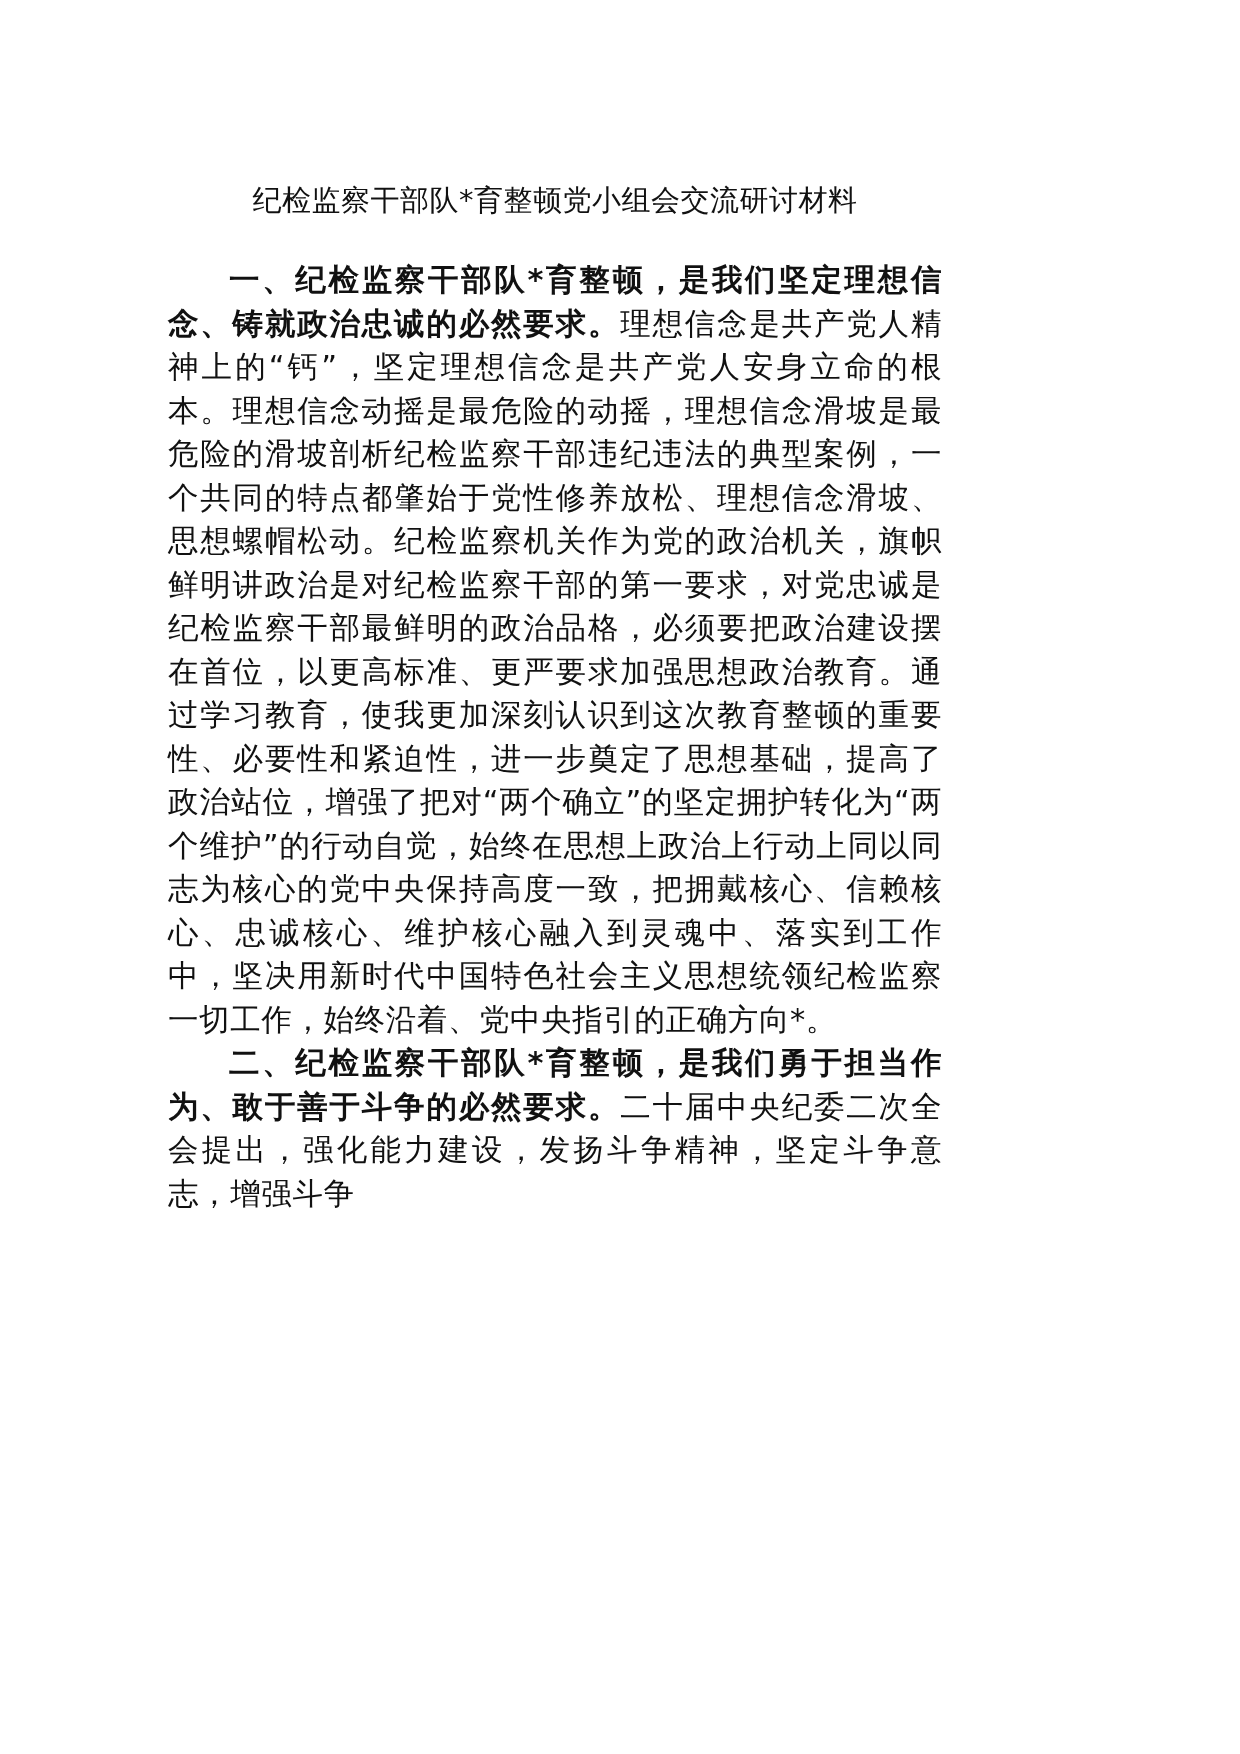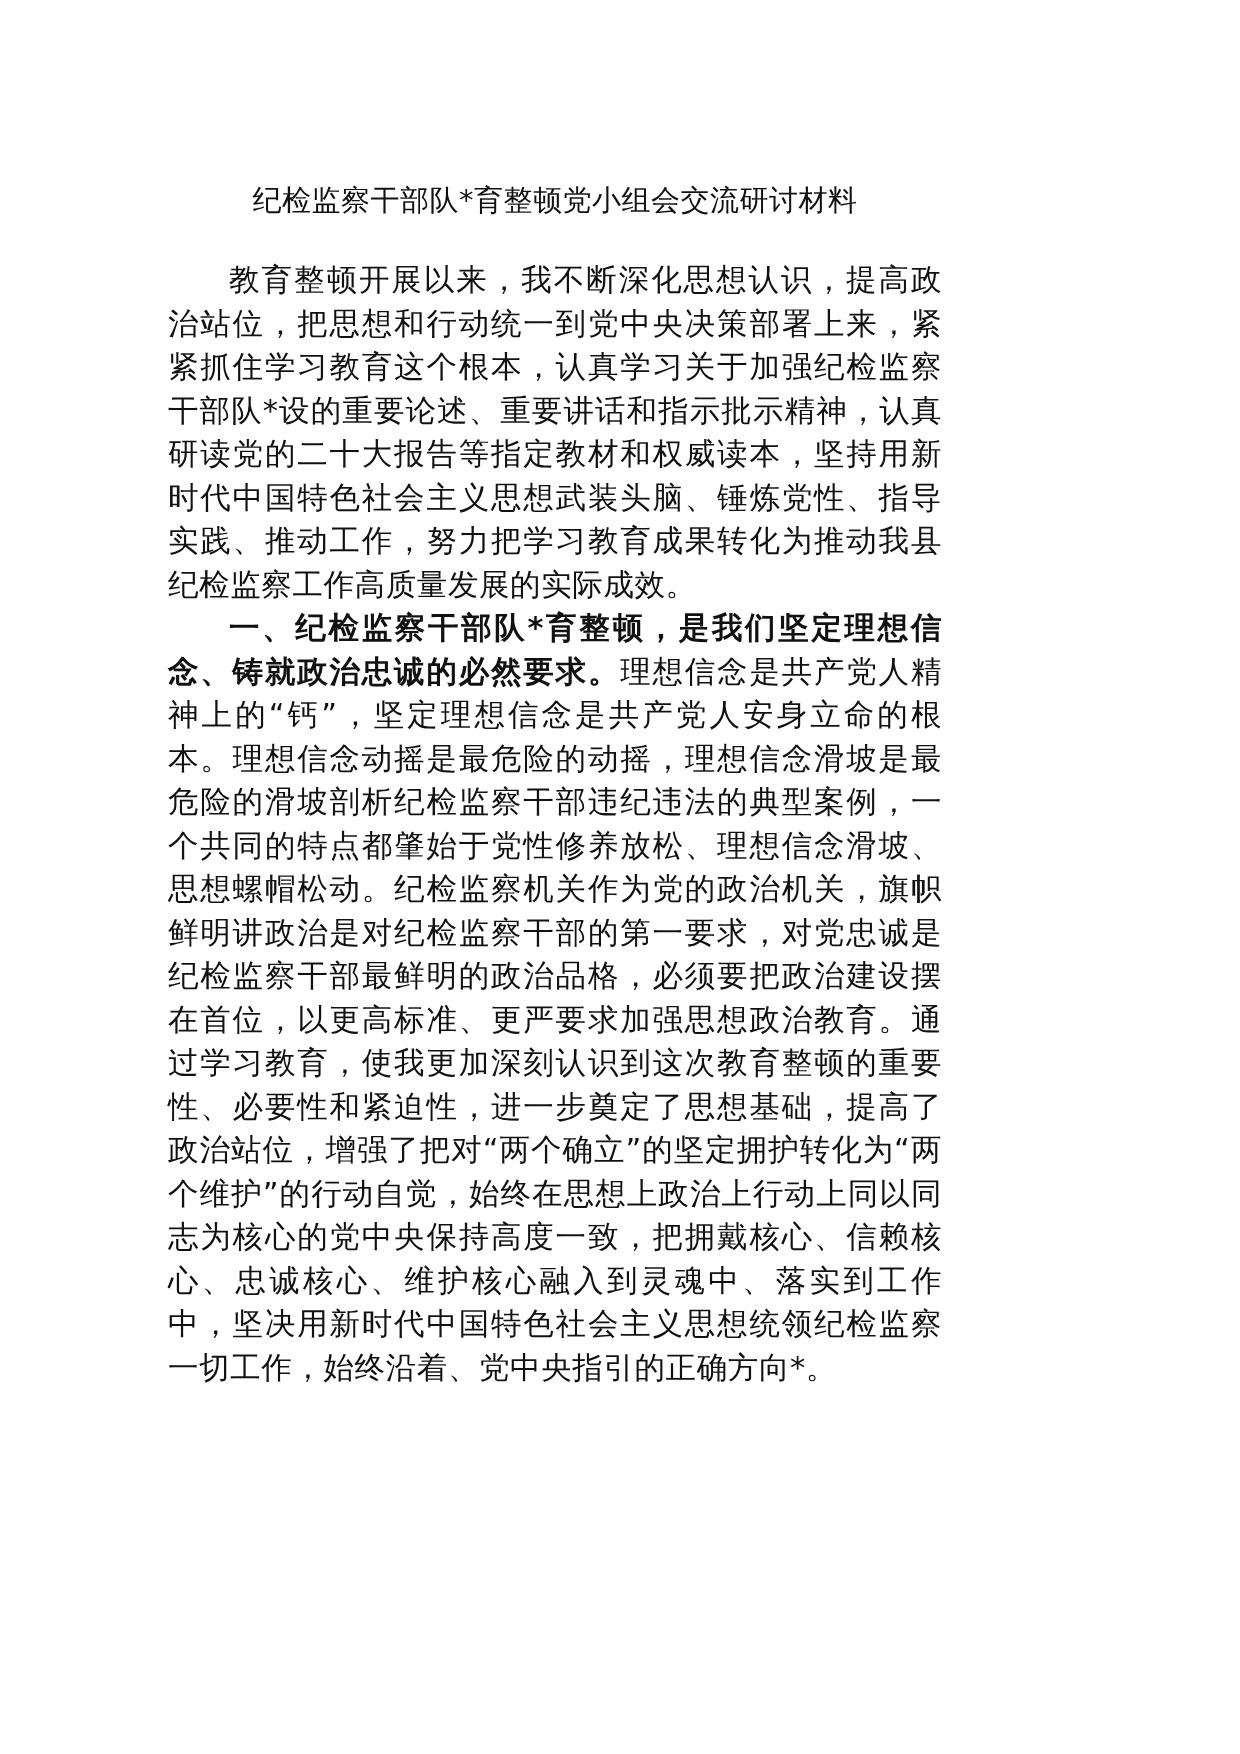--- a/index.html
+++ b/index.html
@@ -12,16 +12,16 @@
           font-size:30.5px; line-height:43.5px; text-align:justify; letter-spacing:0.6px; }
   .para { margin:0; text-indent:2em; }
   .para b { font-weight:bold; }
 </style>
 </head>
 <body>
 
 <div class="page">
   <div class="title">纪检监察干部队*育整顿党小组会交流研讨材料</div>
   <div class="body">
-    <p class="para"><b></b><span>教育整顿开展以来，我不断深化思想认识，提高政治站位，把思想和行动统一到党中央决策部署上来，紧紧抓住学习教育这个根本，认真学习关于加强纪检监察干部队*设的重要论述、重要讲话和指示批示精神，认真研读党的二十大报告等指定教材和权威读本，坚持用新时代中国特色社会主义思想武装头脑、锤炼党性、指导实践、推动工作，努力把学习教育成果转化为推动我县纪检监察工作高质量发展的实际成效。</span></p>
     <p class="para"><b>一、纪检监察干部队*育整顿，是我们坚定理想信念、铸就政治忠诚的必然要求。</b><span>理想信念是共产党人精神上的“钙”，坚定理想信念是共产党人安身立命的根本。理想信念动摇是最危险的动摇，理想信念滑坡是最危险的滑坡剖析纪检监察干部违纪违法的典型案例，一个共同的特点都肇始于党性修养放松、理想信念滑坡、思想螺帽松动。纪检监察机关作为党的政治机关，旗帜鲜明讲政治是对纪检监察干部的第一要求，对党忠诚是纪检监察干部最鲜明的政治品格，必须要把政治建设摆在首位，以更高标准、更严要求加强思想政治教育。通过学习教育，使我更加深刻认识到这次教育整顿的重要性、必要性和紧迫性，进一步奠定了思想基础，提高了政治站位，增强了把对“两个确立”的坚定拥护转化为“两个维护”的行动自觉，始终在思想上政治上行动上同以同志为核心的党中央保持高度一致，把拥戴核心、信赖核心、忠诚核心、维护核心融入到灵魂中、落实到工作中，坚决用新时代中国特色社会主义思想统领纪检监察一切工作，始终沿着、党中央指引的正确方向*。</span></p>
+    <p class="para"><b>二、纪检监察干部队*育整顿，是我们勇于担当作为、敢于善于斗争的必然要求。</b><span>二十届中央纪委二次全会提出，强化能力建设，发扬斗争精神，坚定斗争意志，增强斗争</span></p>
   </div>
 </div>
 
 </body></html>

